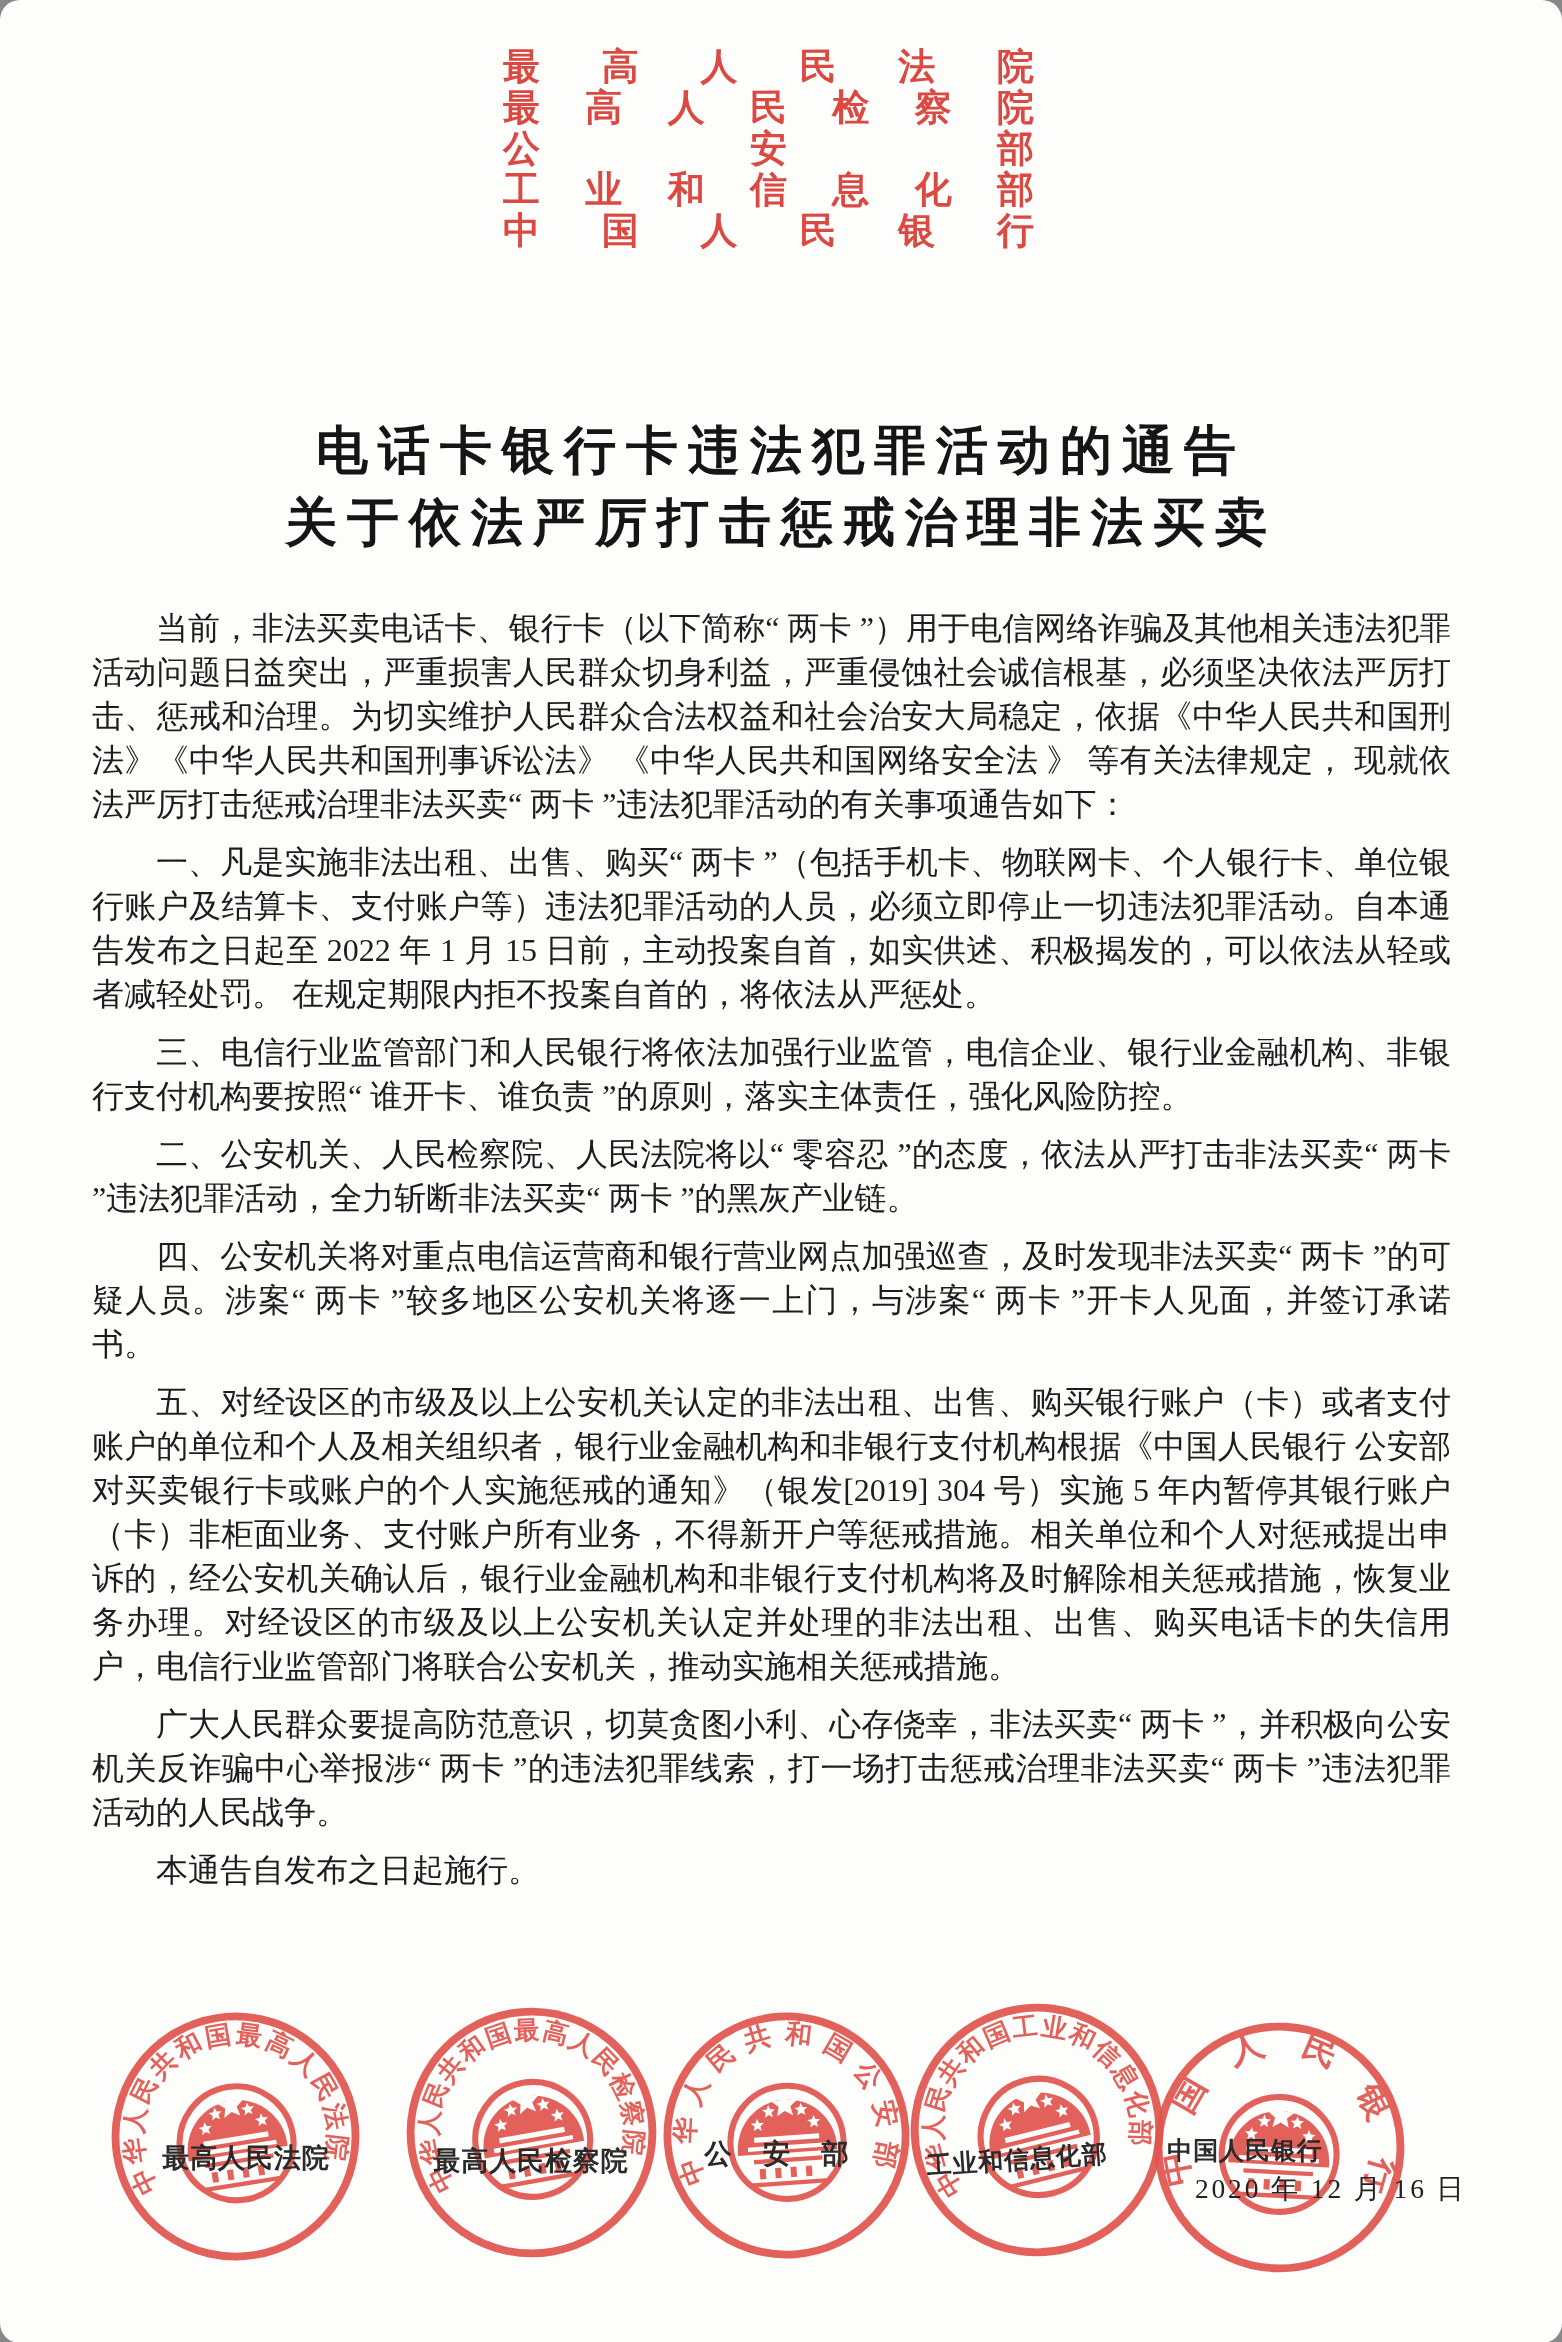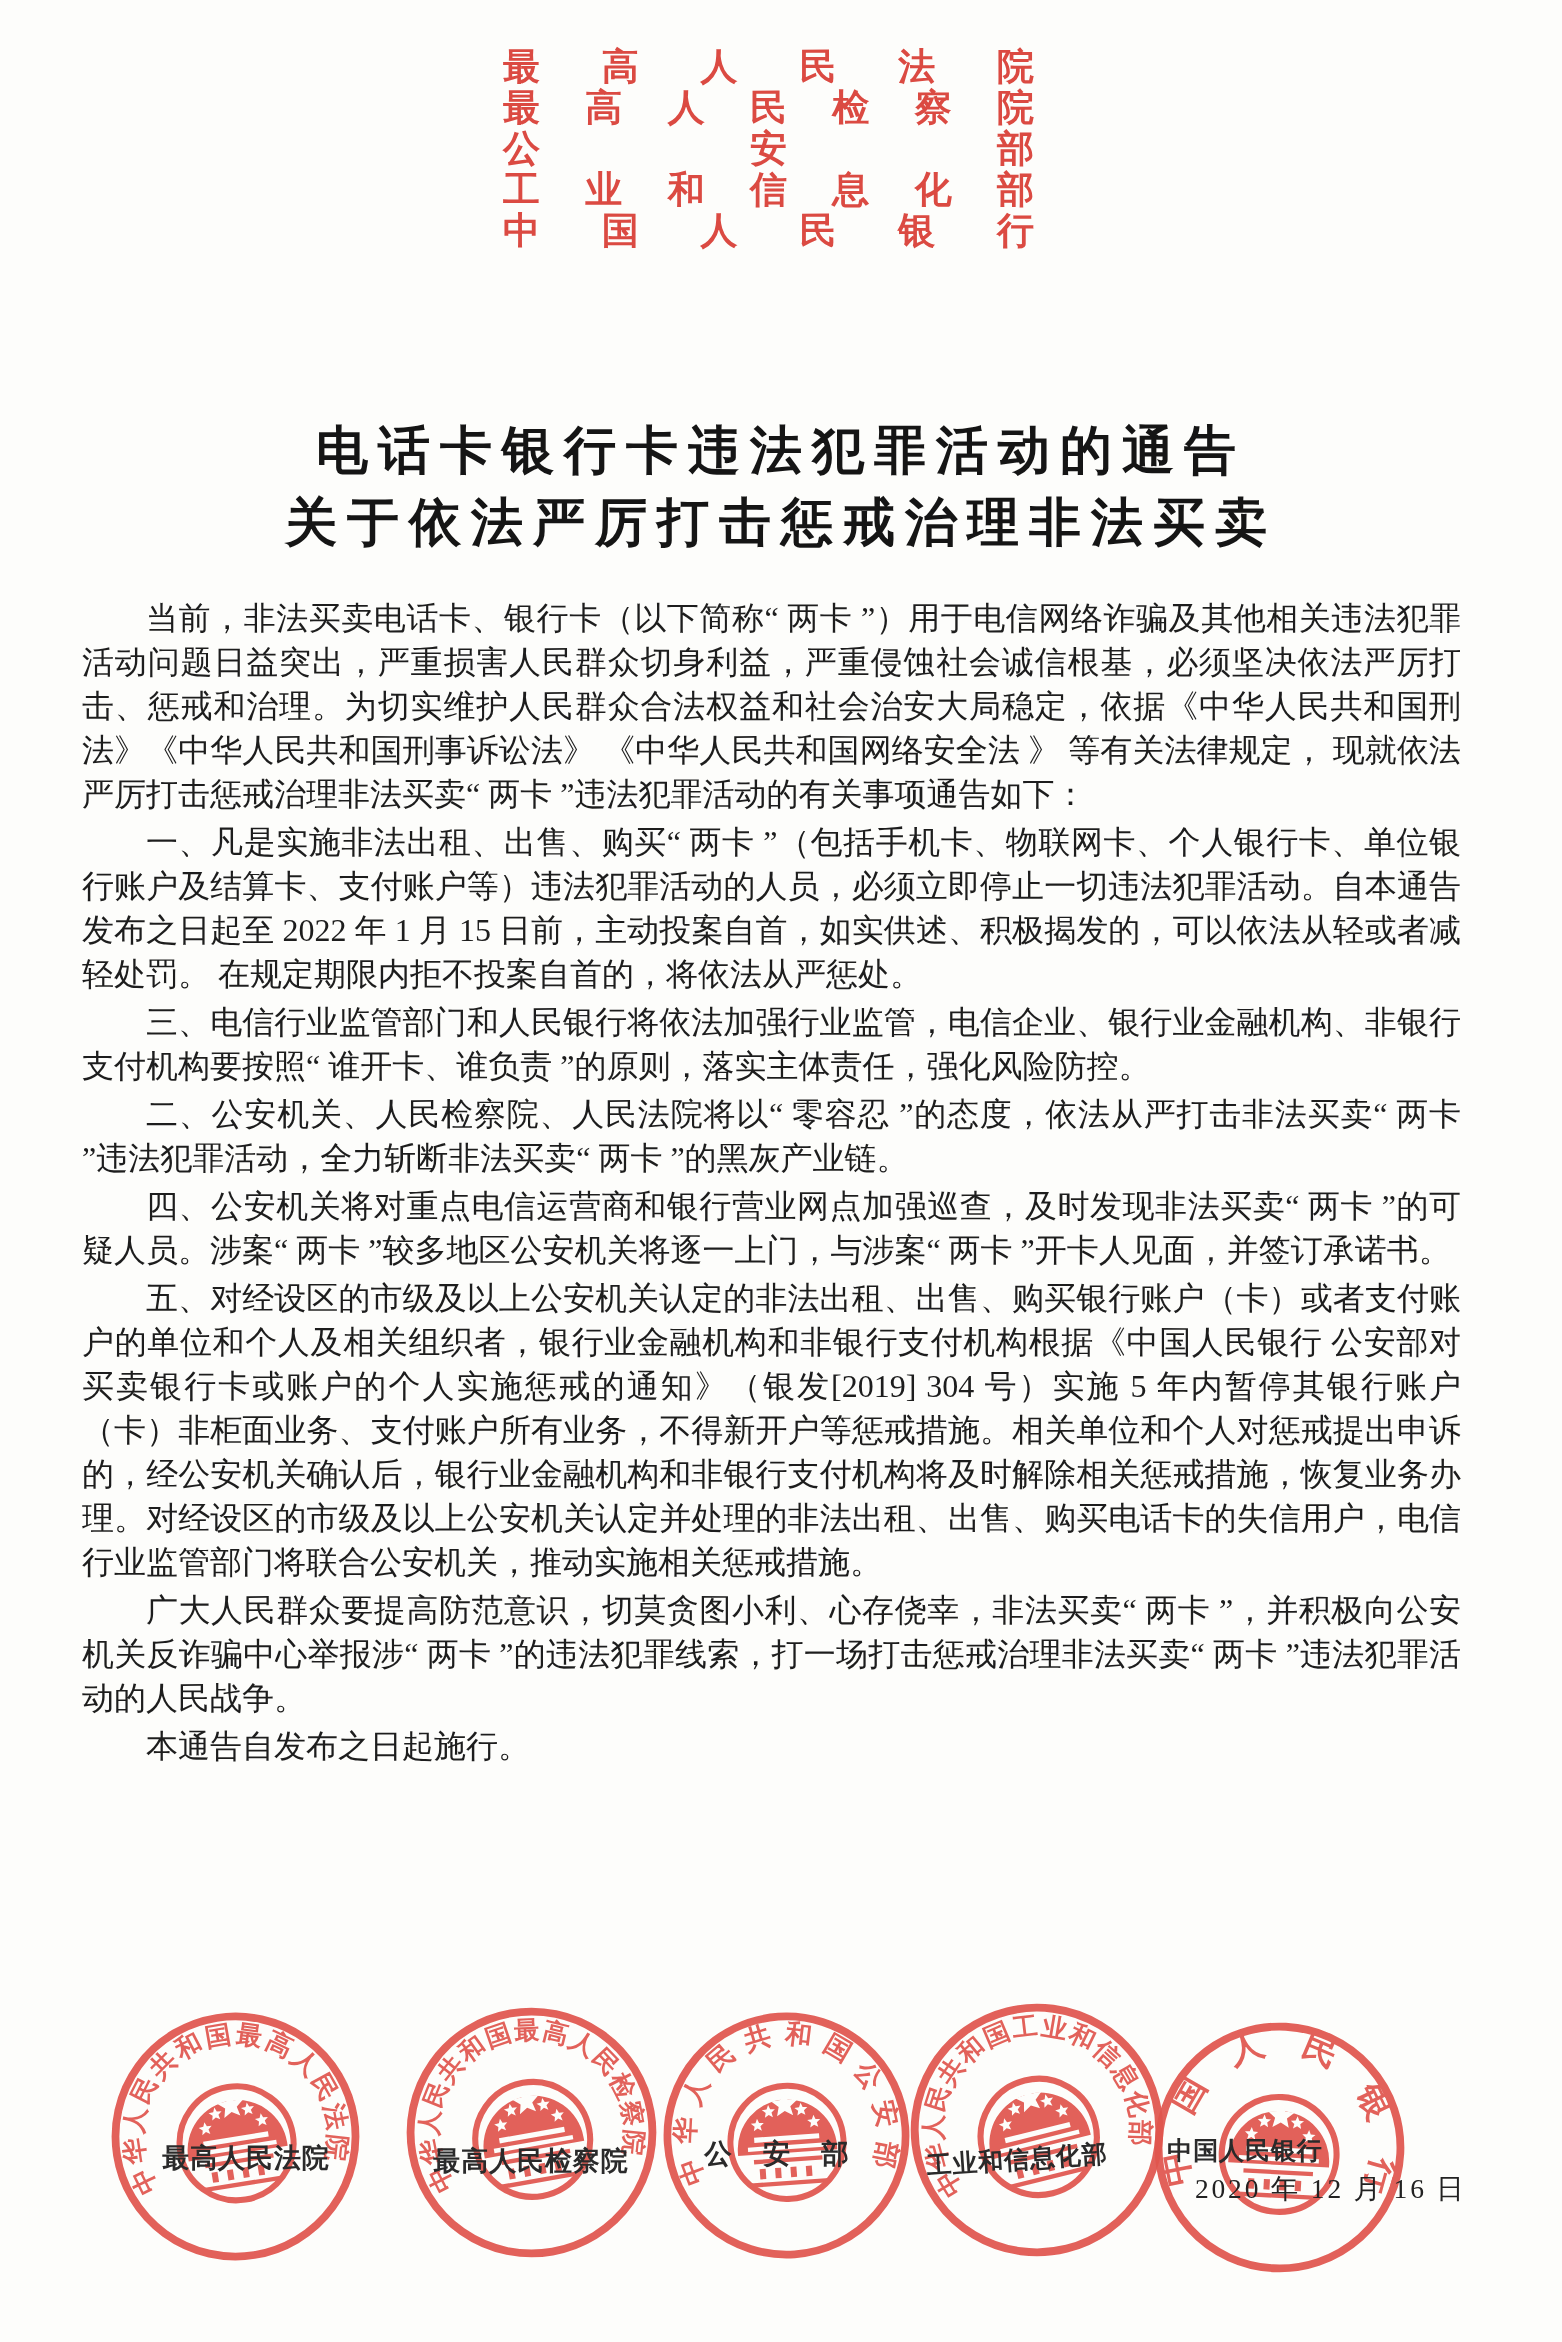--- a/index.html
+++ b/index.html
@@ -3,20 +3,21 @@
 <meta charset="utf-8">
 <style>
   html,body{margin:0;padding:0;background:#888;}
   .page{
     position:relative;
     width:1562px;height:2343px;
     margin:0 auto;
     background:#fdfdfb;
     overflow:hidden;
     font-family:"Liberation Serif","DejaVu Serif",serif;
+    border-radius:20px;
   }
   
   .letterhead{
     position:absolute;left:503px;top:46px;width:531px;
   }
   .lh-line{
     color:var(--header-red,#db4a42);
     font-size:37px;line-height:41px;
     font-weight:bold;
     text-align:justify;text-align-last:justify;
@@ -30,21 +31,21 @@
     letter-spacing:10px;
   }
   .t-line{display:block;white-space:nowrap;}
   
   .doc-body{
     position:absolute;left:78px;top:592px;width:1387px;
     color:#1d1d1d;
     font-size:32px;line-height:44px;
     text-align:justify;
   }
-  .doc-body p{margin:4px;text-indent:2em;}
+  .doc-body p{margin:14px;text-indent:2em;}
   
   .seal-layer{position:absolute;left:0;top:0;width:1562px;height:2343px;pointer-events:none;}
   .seal{position:absolute;opacity:.93;}
   .seal svg{display:block;width:100%;height:100%;}
   .seal-label{
     position:absolute;color:#2a2a2a;font-weight:600;white-space:nowrap;
     transform:translateX(-50%);
   }
   .sl-0{left:246px;top:2140px;font-size:27px;letter-spacing:0.9px;}
   .sl-1{left:531px;top:2143px;font-size:27px;letter-spacing:0.9px;}

